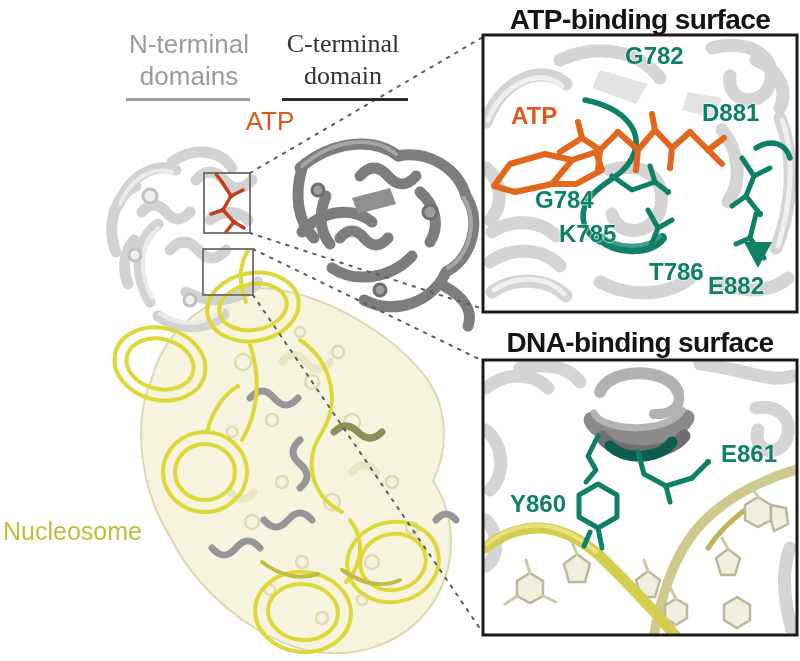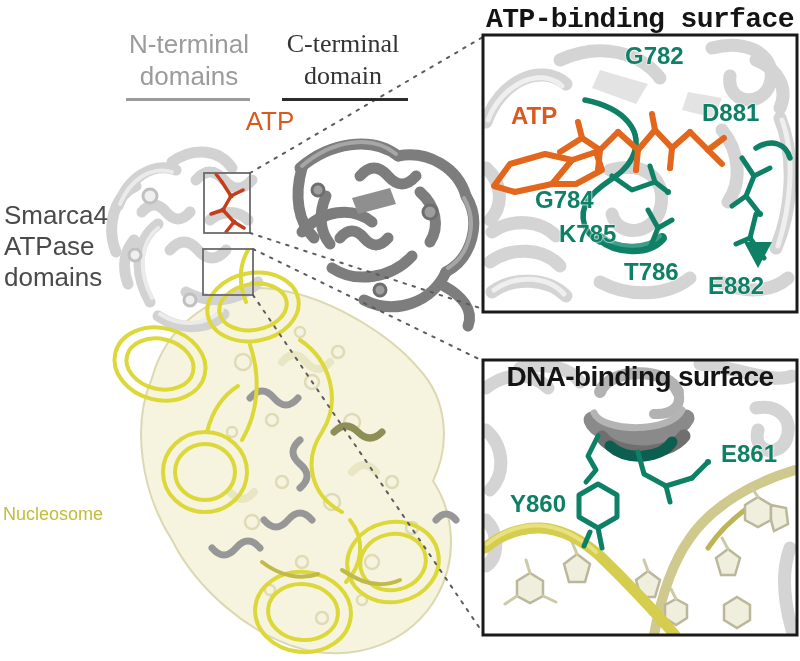--- a/index.html
+++ b/index.html
@@ -32,33 +32,33 @@
   .base{fill:#f0eedd;stroke:#bab79a;stroke-width:2.5;}
   .baseStick{stroke:#cdcaa8;stroke-width:3;}
   .hxTop{stroke:#b2b2b2;} .hxBand{stroke:#8a8a8a;} .hxBandH{stroke:#b4b4b4;} .hxLow{stroke:#6f6f6f;}
   .cbox{fill:none;stroke:#6b6b6b;stroke-width:1.8;}
   .dash{stroke:#5c5c5c;stroke-width:2;stroke-dasharray:2.5 7;fill:none;stroke-linecap:round;}
   .frame{fill:none;stroke:var(--frame_color,#1A1A1A);stroke-width:3;}
   
   .lbl{position:absolute;white-space:pre-line;}
   .panel-title{position:absolute;left:483px;width:314px;text-align:center;
     font-weight:800;font-size:28px;letter-spacing:-0.6px;color:var(--title_color,#141414);}
-  .t-atp{top:4px;font-family:Liberation Mono, monospace;} .t-dna{top:327px;margin-top:34px;}
+  .t-atp{top:4px;} .t-dna{top:327px;}
   .n-term{left:117px;top:28px;width:144px;text-align:center;font-size:26px;
     line-height:1.24;color:var(--label_gray,#9B9B9B);}
   .c-term{left:271px;top:28px;width:144px;text-align:center;font-size:26px;
     line-height:1.24;color:var(--label_dark,#333333);font-family:Liberation Serif, serif;}
   .rule{position:absolute;height:0;border-top:3px solid;}
   .n-rule{left:126px;top:98px;width:124px;border-color:var(--label_gray,#9B9B9B);}
   .c-rule{left:282px;top:98px;width:126px;border-color:#2c2c2c;}
   .atp-main{left:237px;top:106px;width:66px;text-align:center;font-size:26px;
     font-weight:500;color:var(--orange_text,#D95A20);}
   .smarca4{left:4px;top:200px;width:150px;font-size:26px;line-height:1.2;
     color:var(--smarca4_label_color,#4A4A4A);}
-  .nucleo{left:3px;top:504px;font-size:18px;color:var(--nucleosome_label,#C2BC3B);}
+  .nucleo{left:3px;top:517px;font-size:25px;color:var(--nucleosome_label,#C2BC3B);}
   .res{position:absolute;font-size:24px;font-weight:700;color:var(--teal,#0E8066);
     text-shadow:0 0 2px #fff,0 0 2px #fff;}
   .lig{position:absolute;font-size:24px;font-weight:700;color:var(--orange_text,#D95A20);
     text-shadow:0 0 2px #fff,0 0 2px #fff;}
 </style>
 </head>
 <body>
 
 <div class="fig">
 
@@ -295,29 +295,26 @@
 <div class="panel-title t-atp">ATP-binding surface</div>
 <div class="panel-title t-dna">DNA-binding surface</div>
 
 <div class="lbl n-term">N-terminal
 domains</div>
 <div class="rule n-rule"></div>
 <div class="lbl c-term">C-terminal
 domain</div>
 <div class="rule c-rule"></div>
 <div class="lbl atp-main">ATP</div>
-<div class="lbl smarca4">Smarca4
-ATPase
-domains</div>
 <div class="lbl nucleo">Nucleosome</div>
 
 <div class="res" style="left:625px;top:42px">G782</div>
 <div class="lig" style="left:511px;top:102px">ATP</div>
 <div class="res" style="left:702px;top:99px">D881</div>
 <div class="res" style="left:535px;top:186px">G784</div>
 <div class="res" style="left:559px;top:220px">K785</div>
-<div class="res" style="left:624px;top:258px">T786</div>
+<div class="res" style="left:649px;top:258px">T786</div>
 <div class="res" style="left:708px;top:272px">E882</div>
 
 <div class="res" style="left:721px;top:440px">E861</div>
 <div class="res" style="left:510px;top:490px">Y860</div>
 
 </div>
 
 </body></html>

